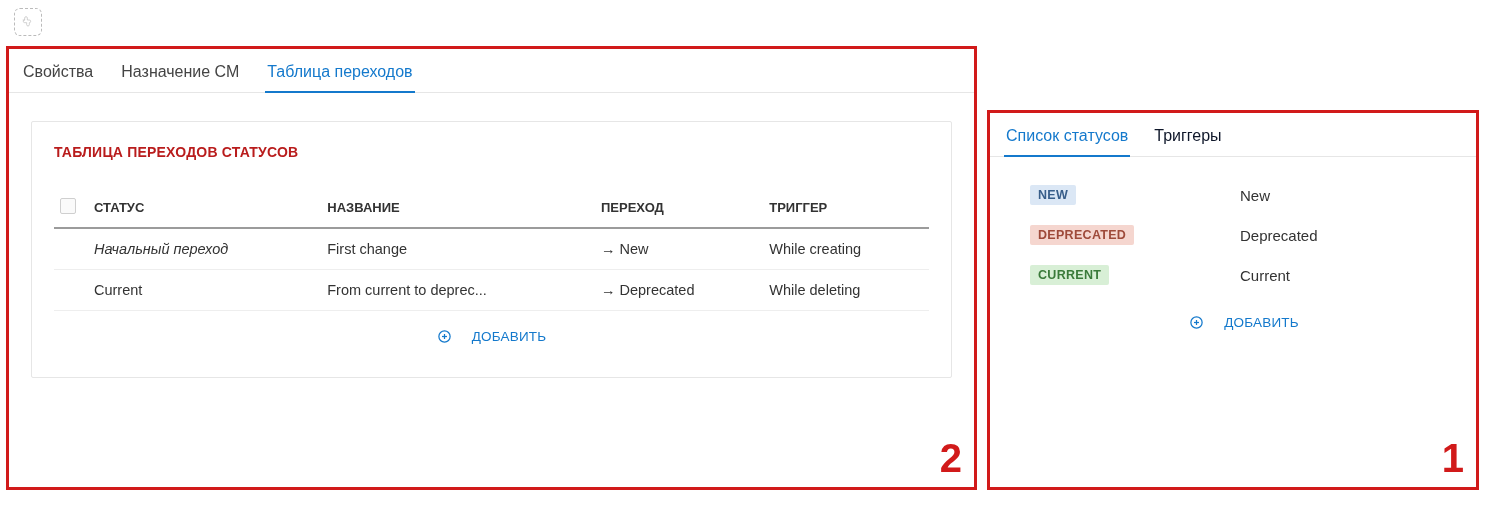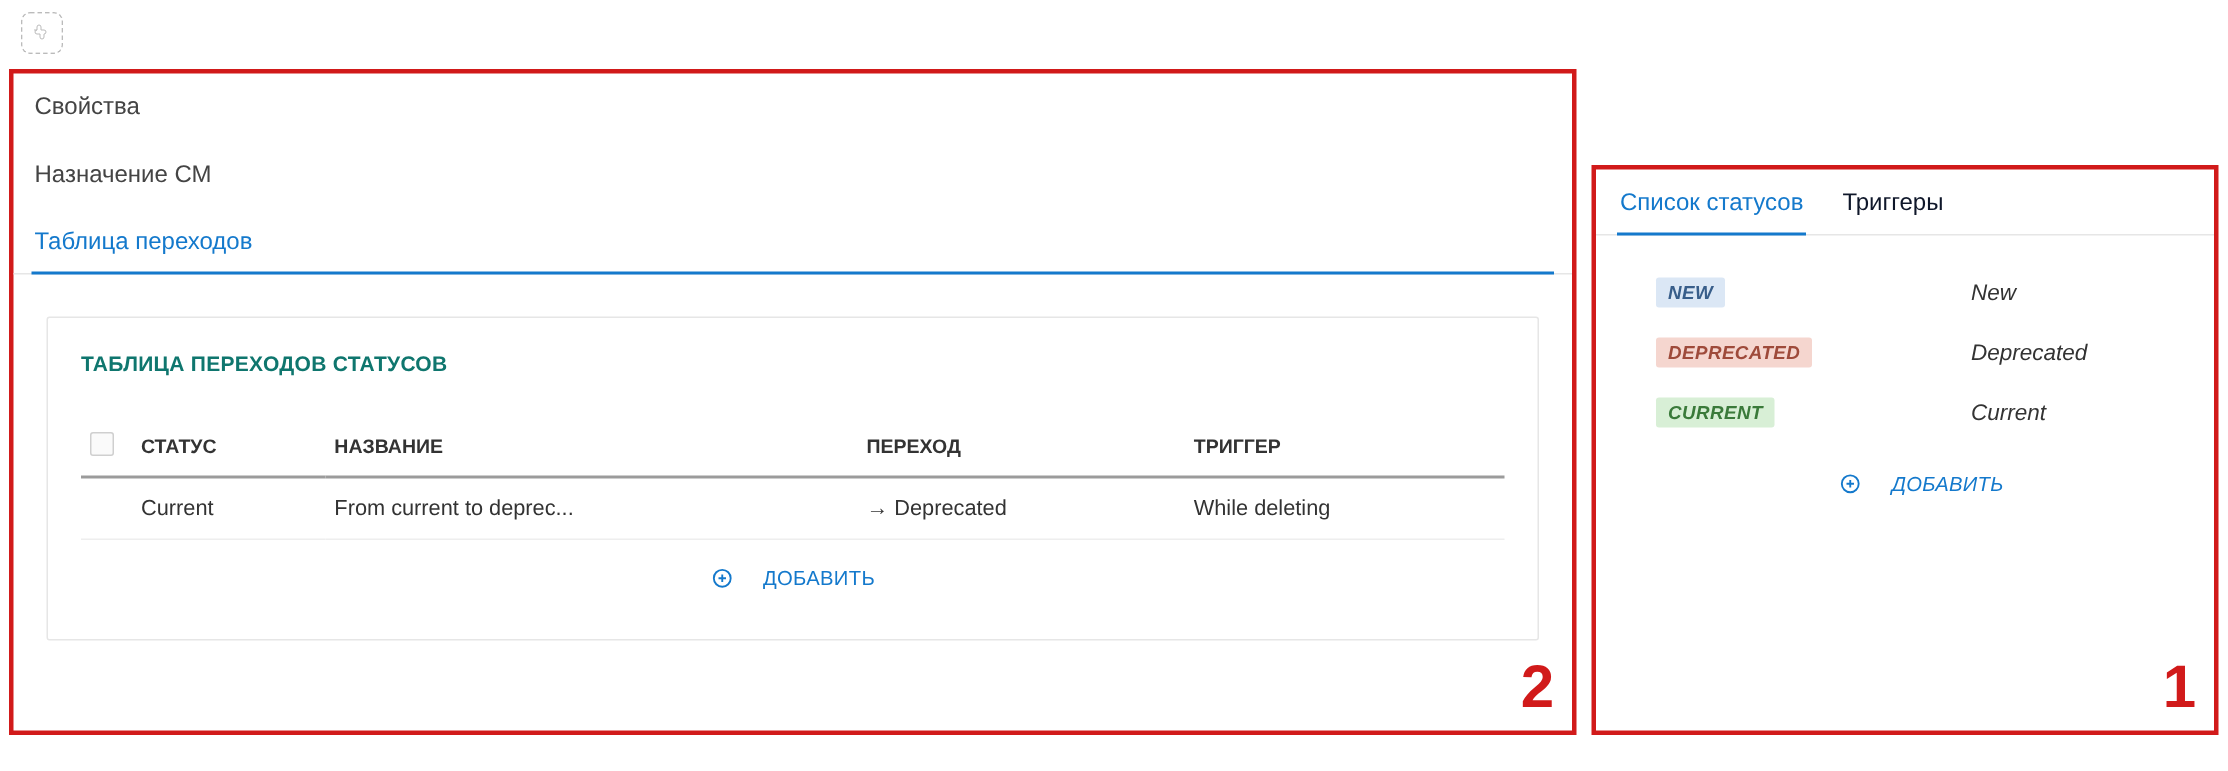--- a/index.html
+++ b/index.html
@@ -58,43 +58,42 @@
   .main-row { display: flex; gap: 10px; padding: 0 6px 8px 6px; }
 
   .panel-left {
     flex: 1;
     border: 3px solid #d11a1a;
     position: relative;
     background: #fff;
     min-height: 444px;
   }
   .panel-right {
-    width: 418px;
+    width: 492px;
     border: 3px solid #d11a1a;
     position: relative;
     background: #fff;
     min-height: 380px;
     margin-top: 64px;
   }
   .annot {
     position: absolute;
     right: 12px;
     bottom: 6px;
     color: #d11a1a;
     font-size: 40px;
     font-weight: 700;
     font-family: Arial, sans-serif;
   }
 
   .tabs {
     display: flex;
-    gap: 12px;
+    gap: 24px;
     padding: 10px 12px 0 12px;
     border-bottom: 1px solid #e6e6e6;
-    flex-direction: column;
   }
   .tab {
     padding: 4px 2px 10px 2px;
     color: #444;
     font-size: 16px;
     cursor: pointer;
     border-bottom: 2px solid transparent;
     margin-bottom: -1px;
   }
   .tab.active {
@@ -104,21 +103,21 @@
 
   .card {
     margin: 28px 22px 22px 22px;
     border: 1px solid #e6e6e6;
     border-radius: 2px;
     padding: 22px 22px 30px 22px;
   }
   .card-title {
     font-weight: 700;
     font-size: 14px;
-    color: #0f766e;
+    color: #b91c1c;
     margin-bottom: 28px;
     letter-spacing: 0.2px;
   }
 
   table.trans {
     width: 100%;
     border-collapse: collapse;
   }
   table.trans thead th {
     text-align: left;
@@ -174,21 +173,21 @@
   .rtab {
     padding: 4px 2px 10px 2px;
     font-size: 16px;
     cursor: pointer;
     border-bottom: 2px solid transparent;
     margin-bottom: -1px;
     color: #0f172a;
   }
   .rtab.active { color: #1479cc; border-bottom-color: #1479cc; }
 
-  .status-list { padding: 18px 18px 0 40px; font-style: italic; }
+  .status-list { padding: 18px 18px 0 40px; }
   .status-row {
     display: flex;
     align-items: center;
     padding: 10px 0;
   }
   .status-tag {
     display: inline-block;
     font-size: 12.5px;
     font-weight: 700;
     padding: 3px 8px;
@@ -229,20 +228,27 @@
         <thead>
           <tr>
             <th class="chkcol"><span class="chk"></span></th>
             <th>СТАТУС</th>
             <th>НАЗВАНИЕ</th>
             <th>ПЕРЕХОД</th>
             <th>ТРИГГЕР</th>
           </tr>
         </thead>
         <tbody>
+          <tr>
+            <td></td>
+            <td class="status-initial">Начальный переход</td>
+            <td>First change</td>
+            <td>→ New</td>
+            <td>While creating</td>
+          </tr>
           <tr>
             <td></td>
             <td>Current</td>
             <td>From current to deprec...</td>
             <td>→ Deprecated</td>
             <td>While deleting</td>
           </tr>
         </tbody>
       </table>
       <div class="add-row">

